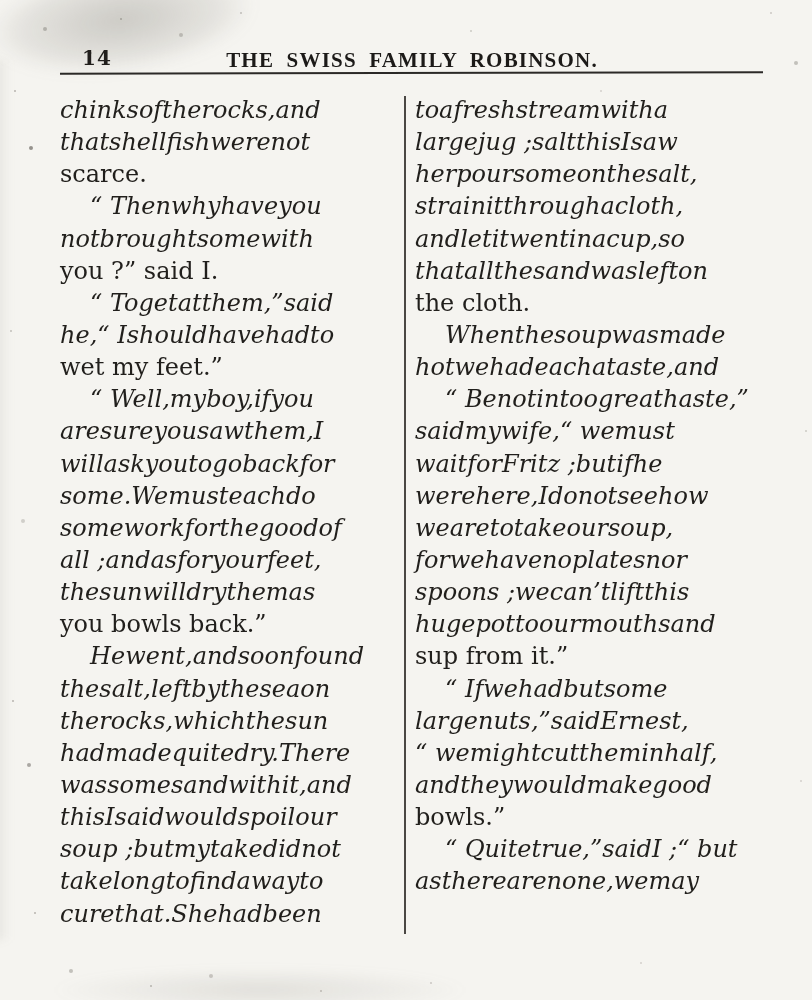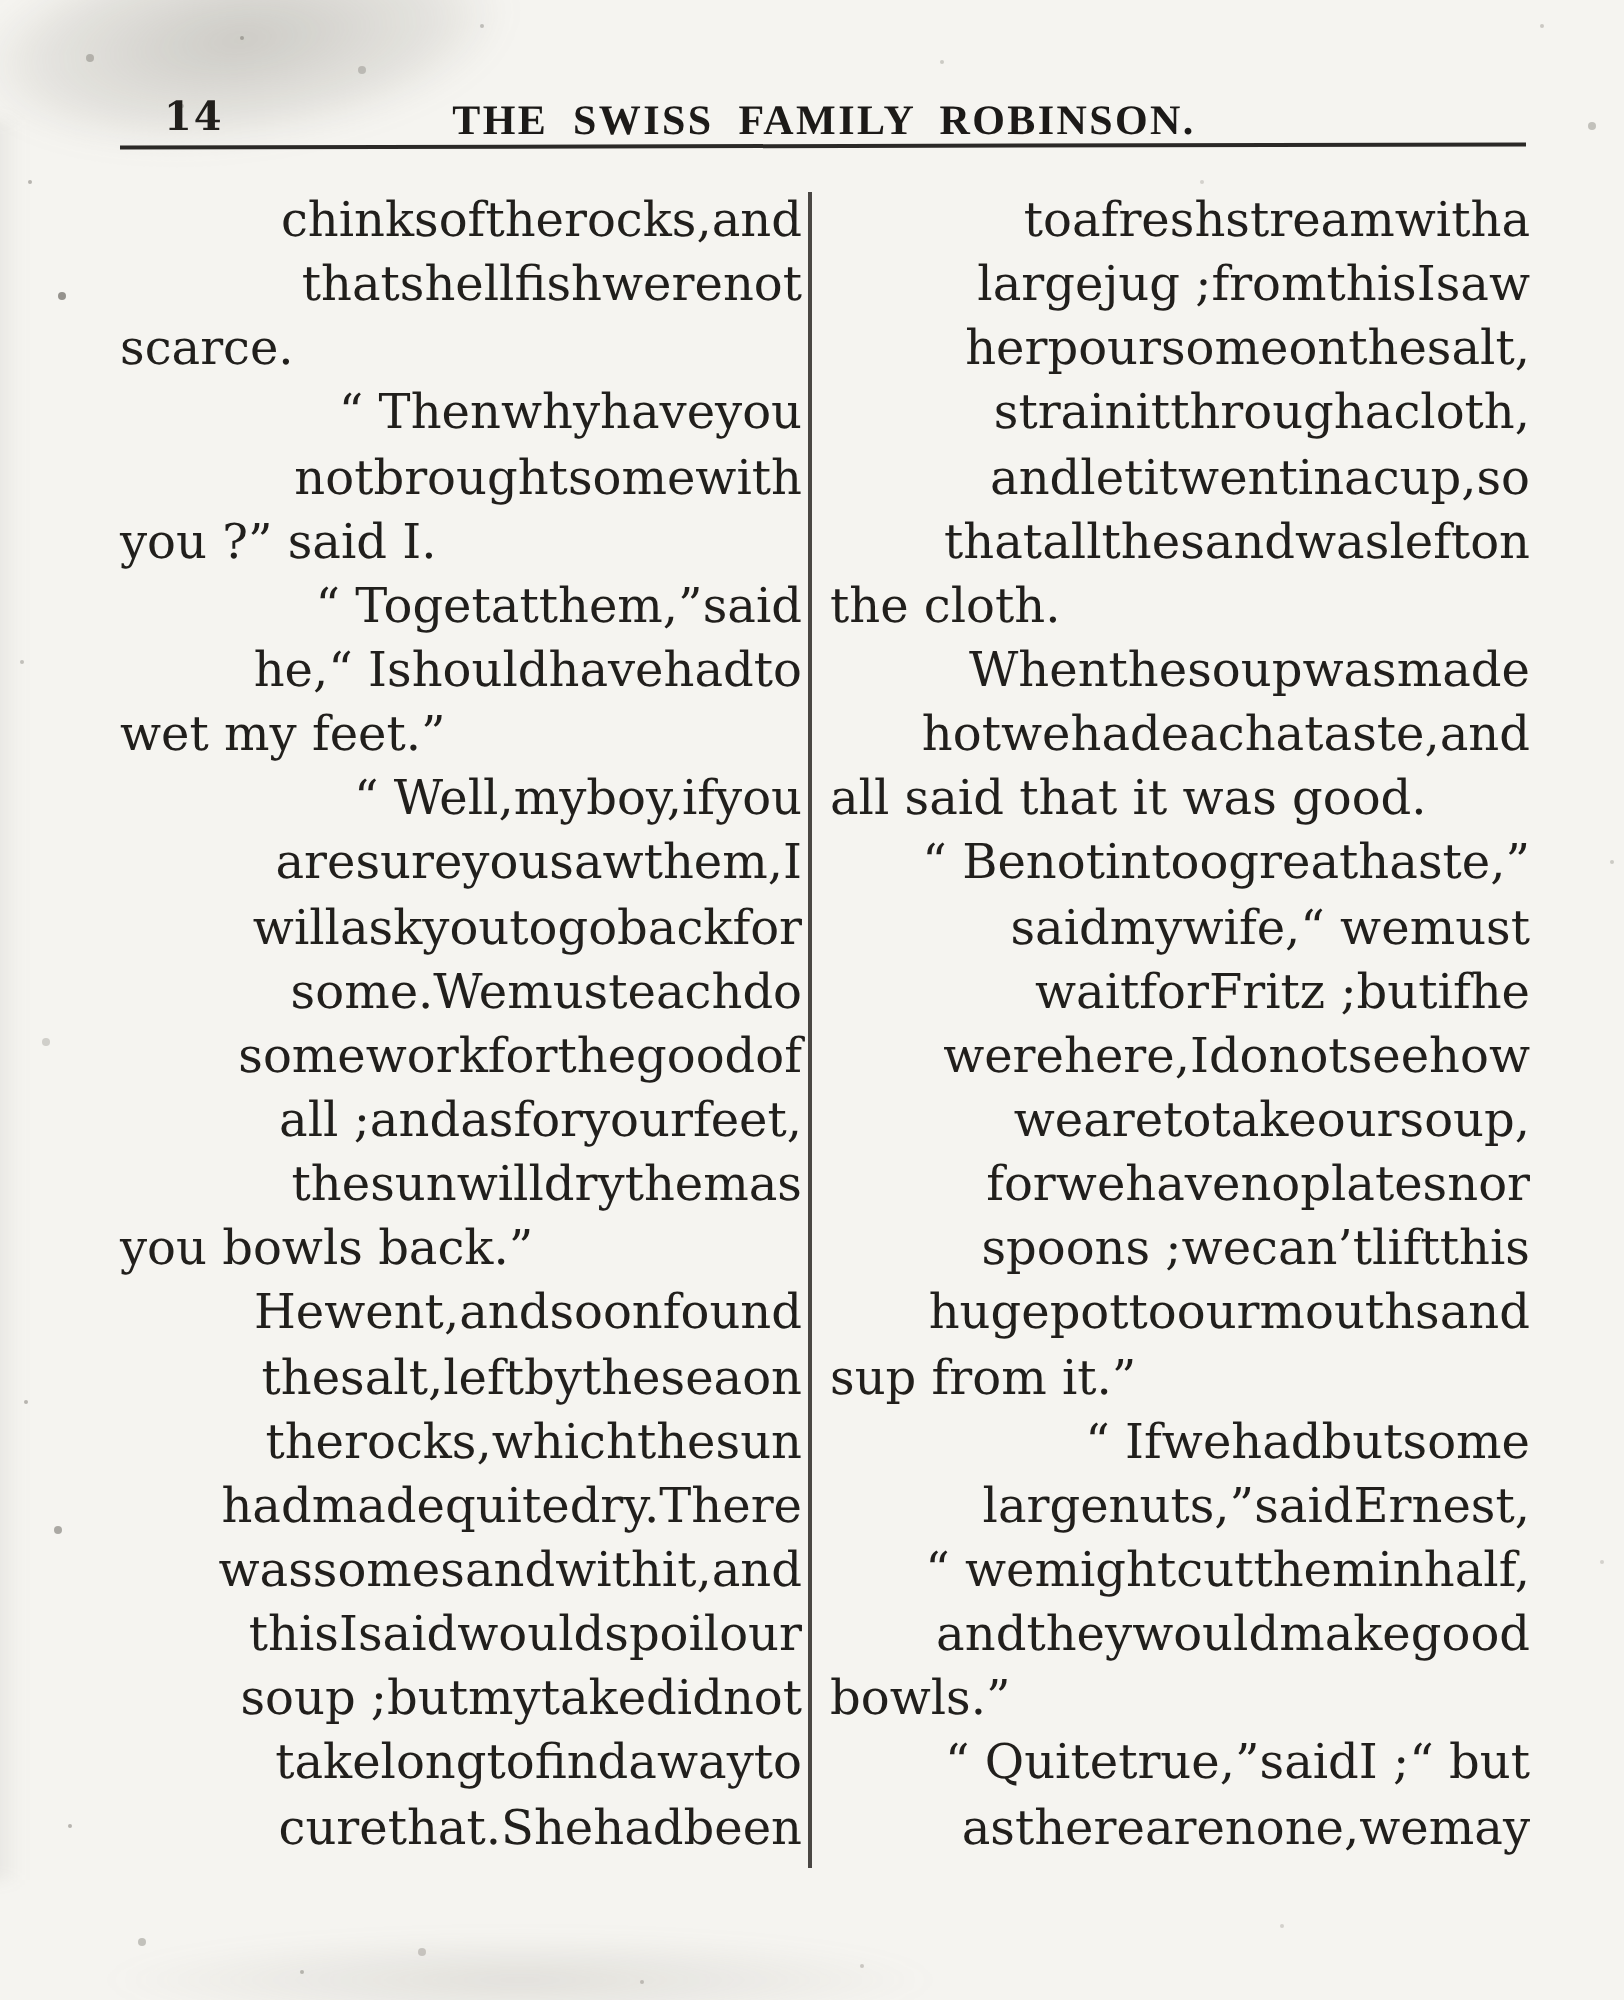--- a/index.html
+++ b/index.html
@@ -76,21 +76,21 @@
 
   
   .col{position:absolute;top:96px;font-size:24px;}
   .col-left{left:60px;width:341px;}
   .col-right{left:415px;width:350px;}
   .column-divider{
     position:absolute;left:404px;top:96px;width:1.8px;height:838px;
     background:#4a4744;
   }
   .line{height:32.15px;white-space:nowrap;}
-  .jline{display:flex;justify-content:flex-end;}
+  .jline{display:flex;justify-content:flex-start;font-style:italic;}
   .indent{padding-left:30px;}
 </style>
 </head>
 <body>
 
 <div class="page">
   <div class="stain-topleft"></div>
   <div class="stain-leftedge"></div>
   <div class="stain-bottom"></div>
   <div class="specks"></div>
@@ -278,21 +278,21 @@
         <span>to</span>
         <span>a</span>
         <span>fresh</span>
         <span>stream</span>
         <span>with</span>
         <span>a</span>
       </div>
       <div class="line jline">
         <span>large</span>
         <span>jug&nbsp;;</span>
-        <span>from</span>
+        <span>salt</span>
         <span>this</span>
         <span>I</span>
         <span>saw</span>
       </div>
       <div class="line jline">
         <span>her</span>
         <span>pour</span>
         <span>some</span>
         <span>on</span>
         <span>the</span>
@@ -334,21 +334,20 @@
       </div>
       <div class="line jline">
         <span>hot</span>
         <span>we</span>
         <span>had</span>
         <span>each</span>
         <span>a</span>
         <span>taste,</span>
         <span>and</span>
       </div>
-      <div class="line">all said that it was good.</div>
       <div class="line jline indent">
         <span>“&nbsp;Be</span>
         <span>not</span>
         <span>in</span>
         <span>too</span>
         <span>great</span>
         <span>haste,”</span>
       </div>
       <div class="line jline">
         <span>said</span>

